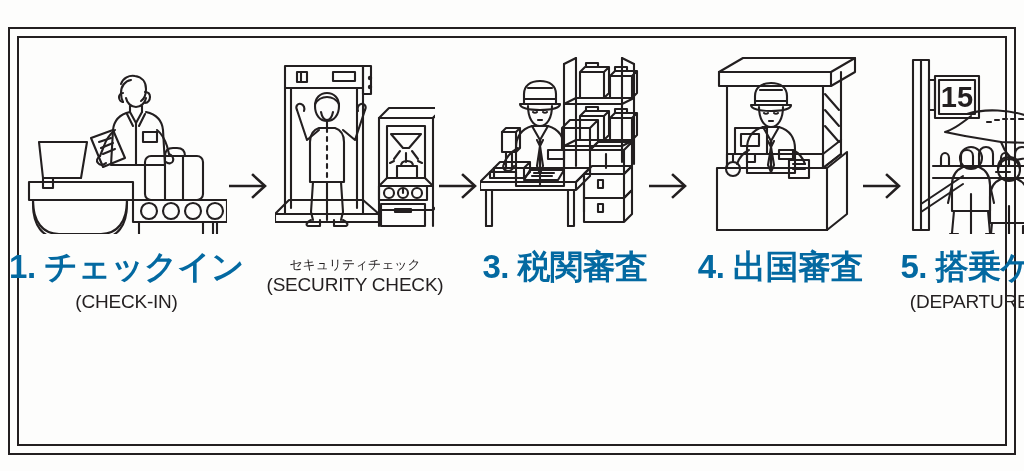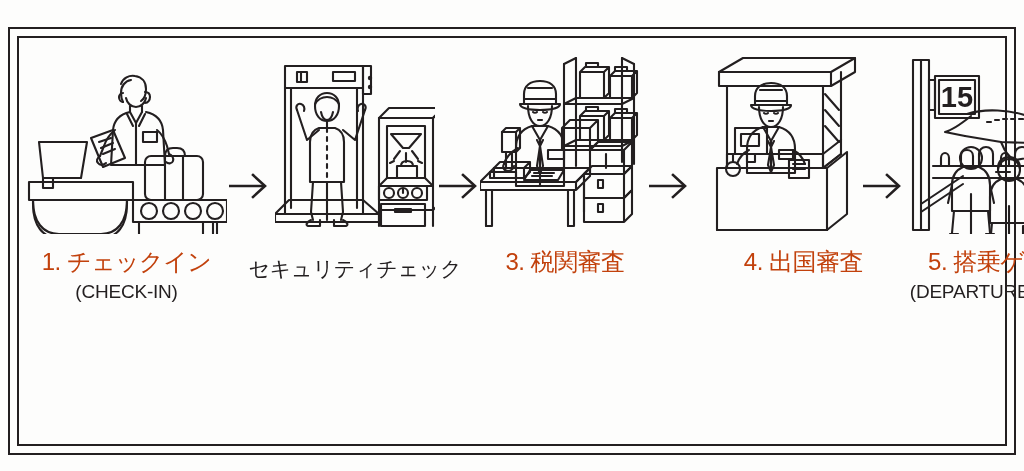--- a/index.html
+++ b/index.html
@@ -48,36 +48,36 @@
     padding-top:6px;
     box-sizing:border-box;
   }
   .step-art svg{display:block;}
   .labels{
     margin-top:16px;
     text-align:center;
     line-height:1.02;
   }
   .jp{
-    font-size:24px;
-    font-weight:normal;
-    color:#c2410c;
+    font-size:33px;
+    font-weight:bold;
+    color:#0369a1;
     letter-spacing:-0.5px;
     white-space:nowrap;
   }
   .en{
     font-size:19px;
     font-weight:normal;
     color:#231f20;
     margin-top:8px;
     white-space:nowrap;
     letter-spacing:-0.2px;
   }
   .jp-sub{
-    font-size:21px;
+    font-size:13px;
     font-weight:normal;
     color:#231f20;
     margin-top:8px;
     white-space:nowrap;
     letter-spacing:-0.2px;
   }
   .jp-sub + .en{margin-top:4px;}
   
   .arrow{
     flex:1 1 auto;
@@ -222,20 +222,21 @@
           <circle cx="142" cy="139" r="5"></circle>
           <path d="M128 139v-4"></path>
 
           <path d="M106 150h44v22h-44z"></path>
           <path d="M120 155h16v3h-16z"></path>
           <path d="M104 156v16M158 156v16"></path>
         </svg>
       </div>
       <div class="labels">
         <div class="jp-sub">セキュリティチェック</div>
+        <div class="en">(SECURITY CHECK)</div>
       </div>
     </div>
 
     <div class="arrow">
       <svg width="42" height="28" viewBox="0 0 42 28" fill="none" stroke="#231f20" stroke-width="2.6" stroke-linecap="square" stroke-linejoin="miter">
         <path d="M0 14h34"></path>
         <path d="M24 3l12 11-12 11"></path>
       </svg>
     </div>
 

